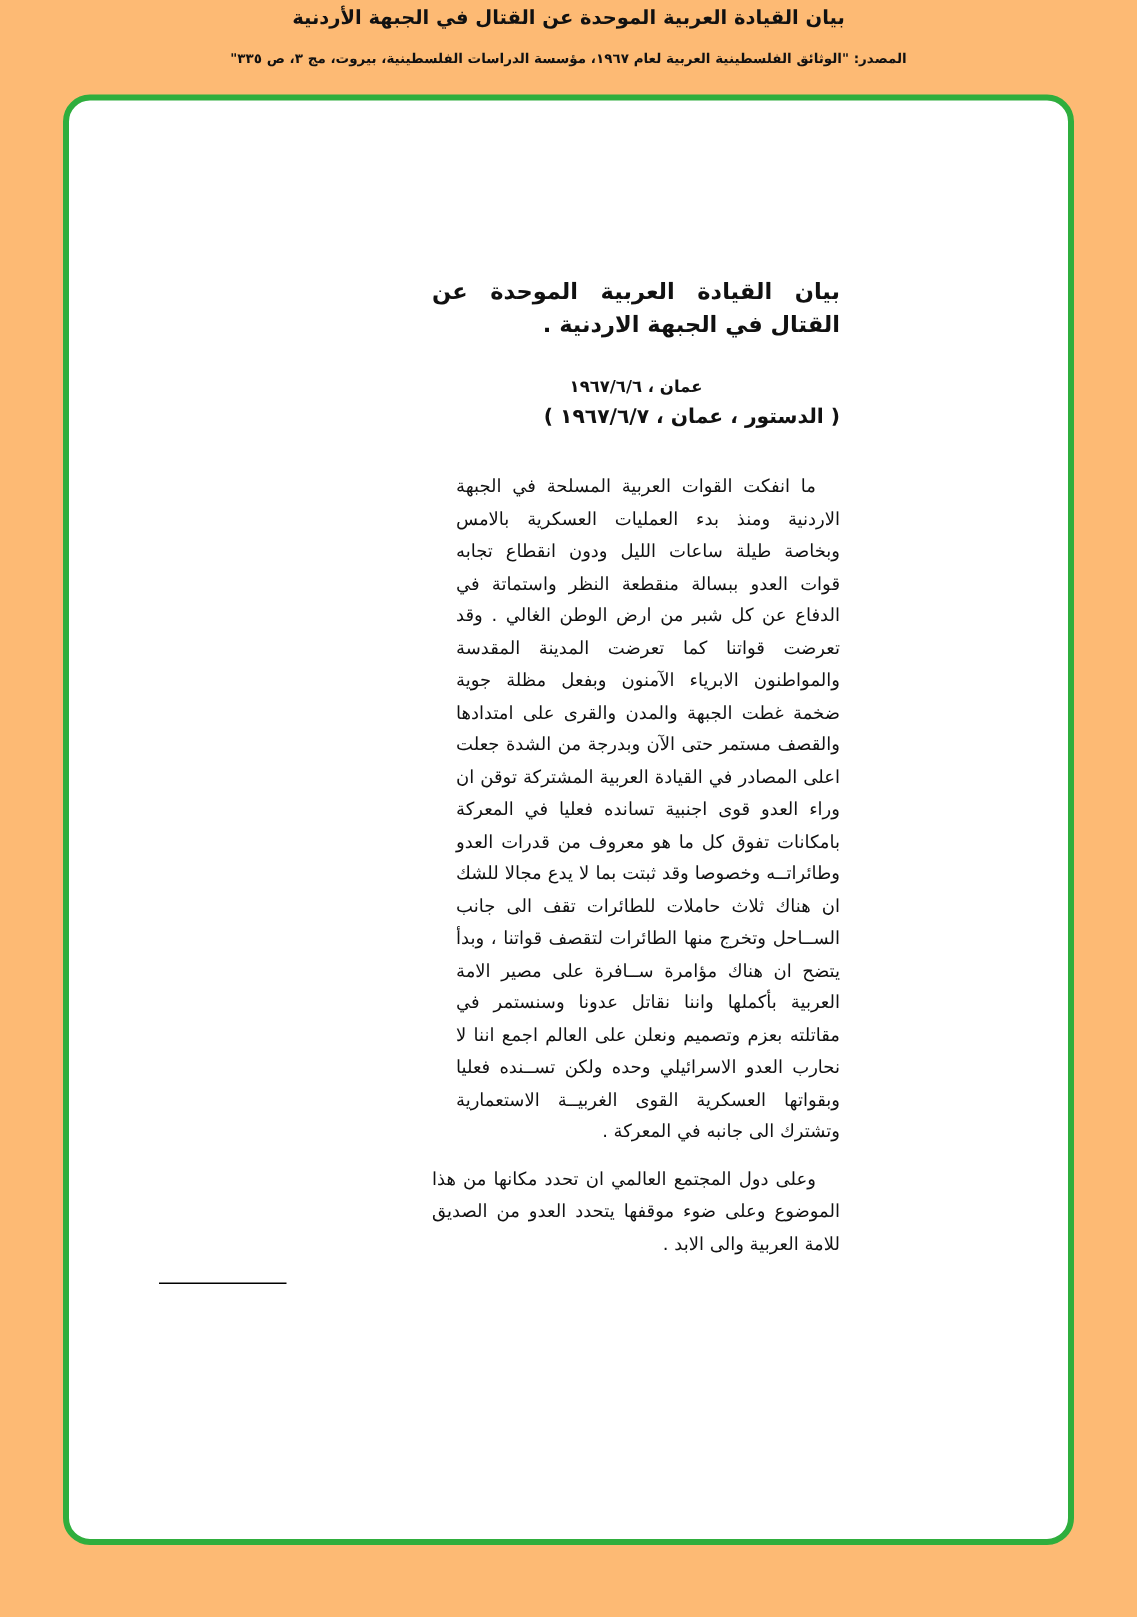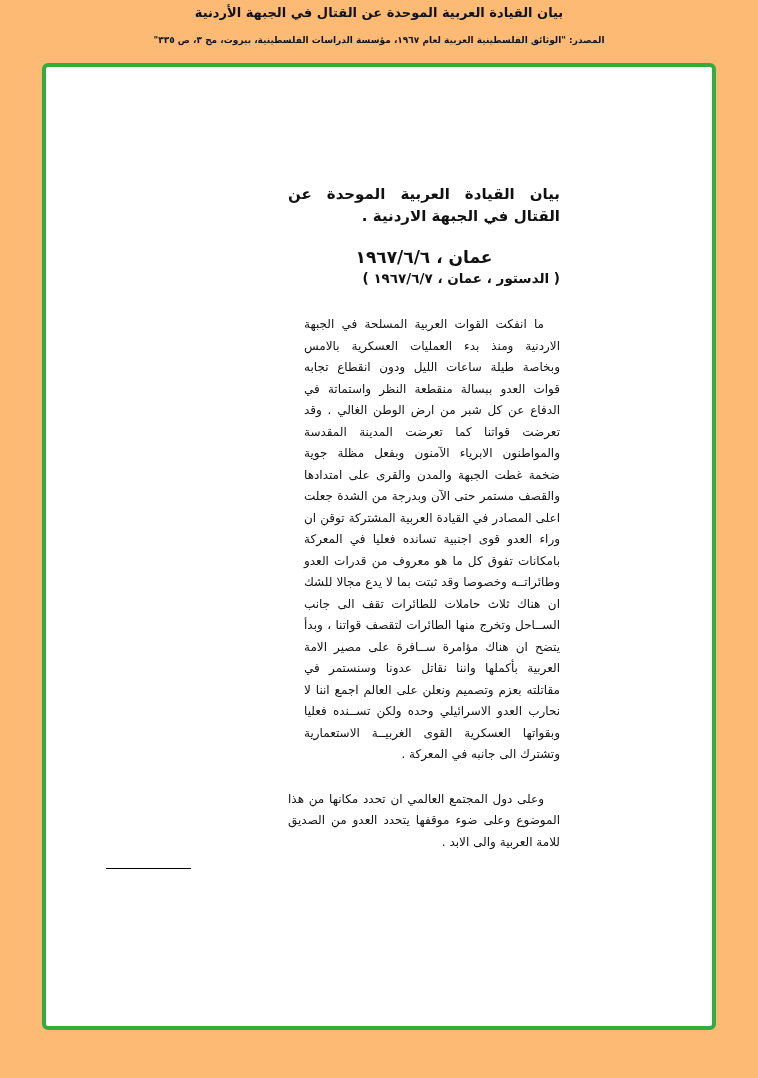--- a/index.html
+++ b/index.html
@@ -37,41 +37,41 @@
     font-weight: 700;
   }
   .frame {
     position: absolute;
     left: 42px;
     top: 63px;
     width: 674px;
     height: 967px;
     box-sizing: border-box;
     border: 4px solid #2fae3d;
-    border-radius: 6px;
+    border-radius: 18px;
     background: #ffffff;
   }
   .doc {
     position: absolute;
     right: 152px;
     top: 116px;
     width: 272px;
     direction: rtl;
   }
   .doc-title {
     margin: 0;
     font-size: 15px;
     font-weight: 700;
     line-height: 22px;
     text-align: justify;
   }
   .doc-place-date {
     margin-top: 20px;
     text-align: center;
-    font-size: 17px;
+    font-size: 11px;
     font-weight: 700;
     line-height: 21px;
   }
   .doc-citation {
     text-align: right;
     font-size: 13.5px;
     font-weight: 700;
     line-height: 21px;
   }
   .doc-body p {
@@ -79,21 +79,21 @@
     font-size: 12px;
     line-height: 21.5px;
     text-align: justify;
     text-indent: 16px;
   }
   .doc-body p.p1 {
     margin-top: 25px;
     margin-left: 16px;
   }
   .doc-body p.p2 {
-    margin-top: 23px;
+    margin-top: 10px;
   }
   .end-divider {
     margin-top: 15px;
     margin-left: 0;
     margin-right: auto;
     width: 85px;
     height: 0;
     border-top: 1.5px solid #000000;
     
     transform: translateX(-182px);

